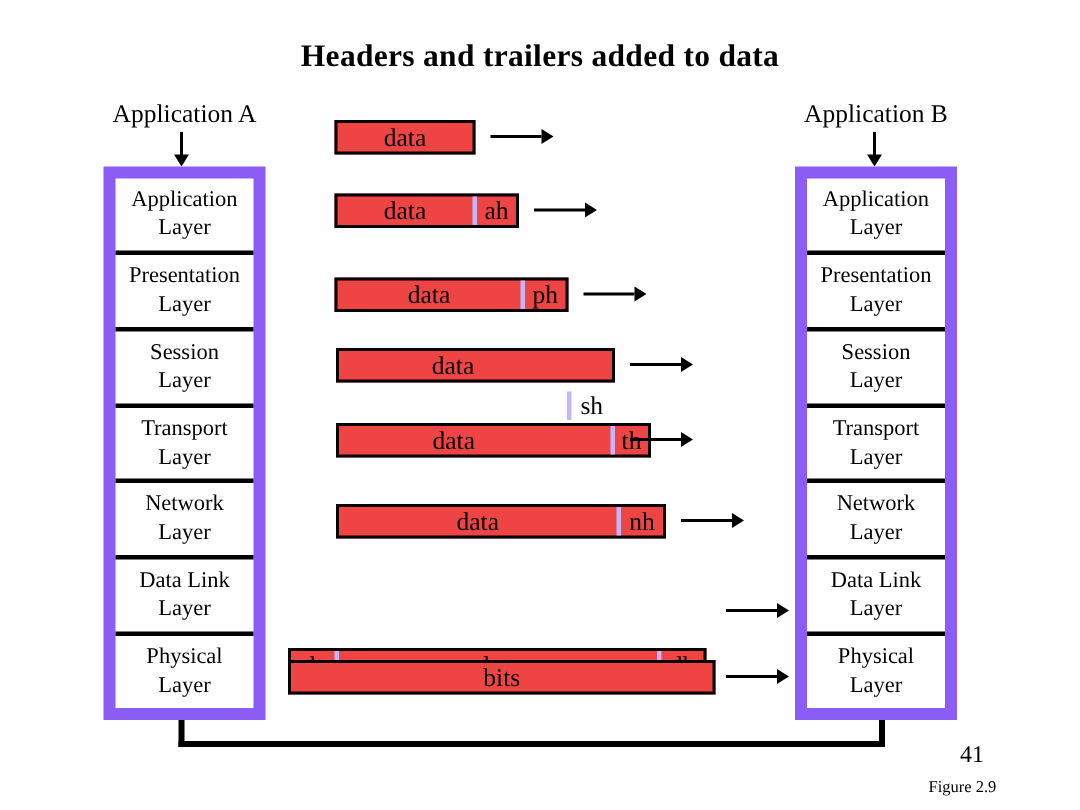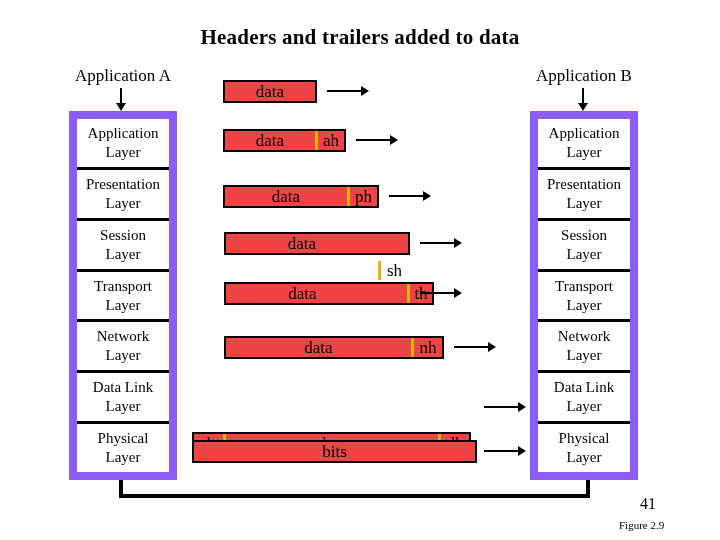--- a/index.html
+++ b/index.html
@@ -48,21 +48,21 @@
 
   
   .flow{
     position:absolute;height:23px;border:2px solid #000;box-sizing:border-box;
     display:flex;background:#ef4444;
   }
   .seg{
     display:flex;align-items:center;justify-content:center;
     font-size:17px;box-sizing:border-box;height:100%;
   }
-  .seg + .seg{border-left:3px solid #eab308;}
+  .seg + .seg{border-left:3px solid #c4b5fd;}
 
   
   .harrow{position:absolute;height:2px;background:#000;}
   .harrow::after{
     content:"";position:absolute;right:-8px;top:-4px;
     border-top:5px solid transparent;border-bottom:5px solid transparent;
     border-left:8px solid #000;
   }
 
   

